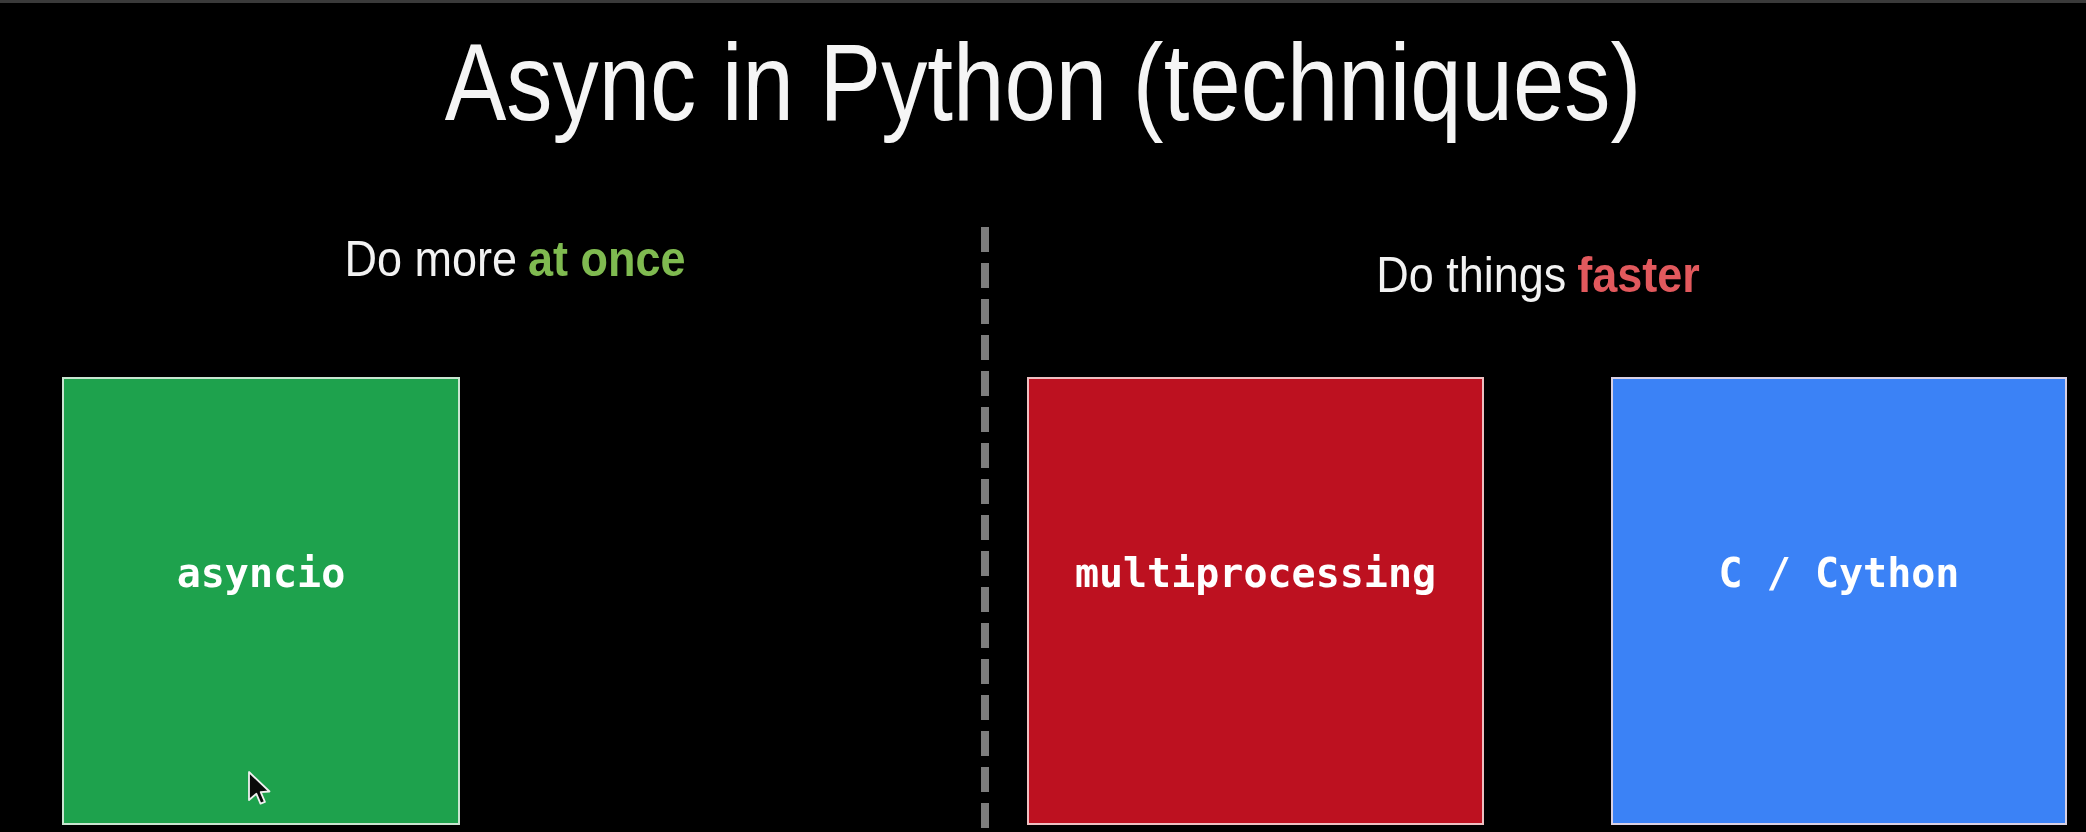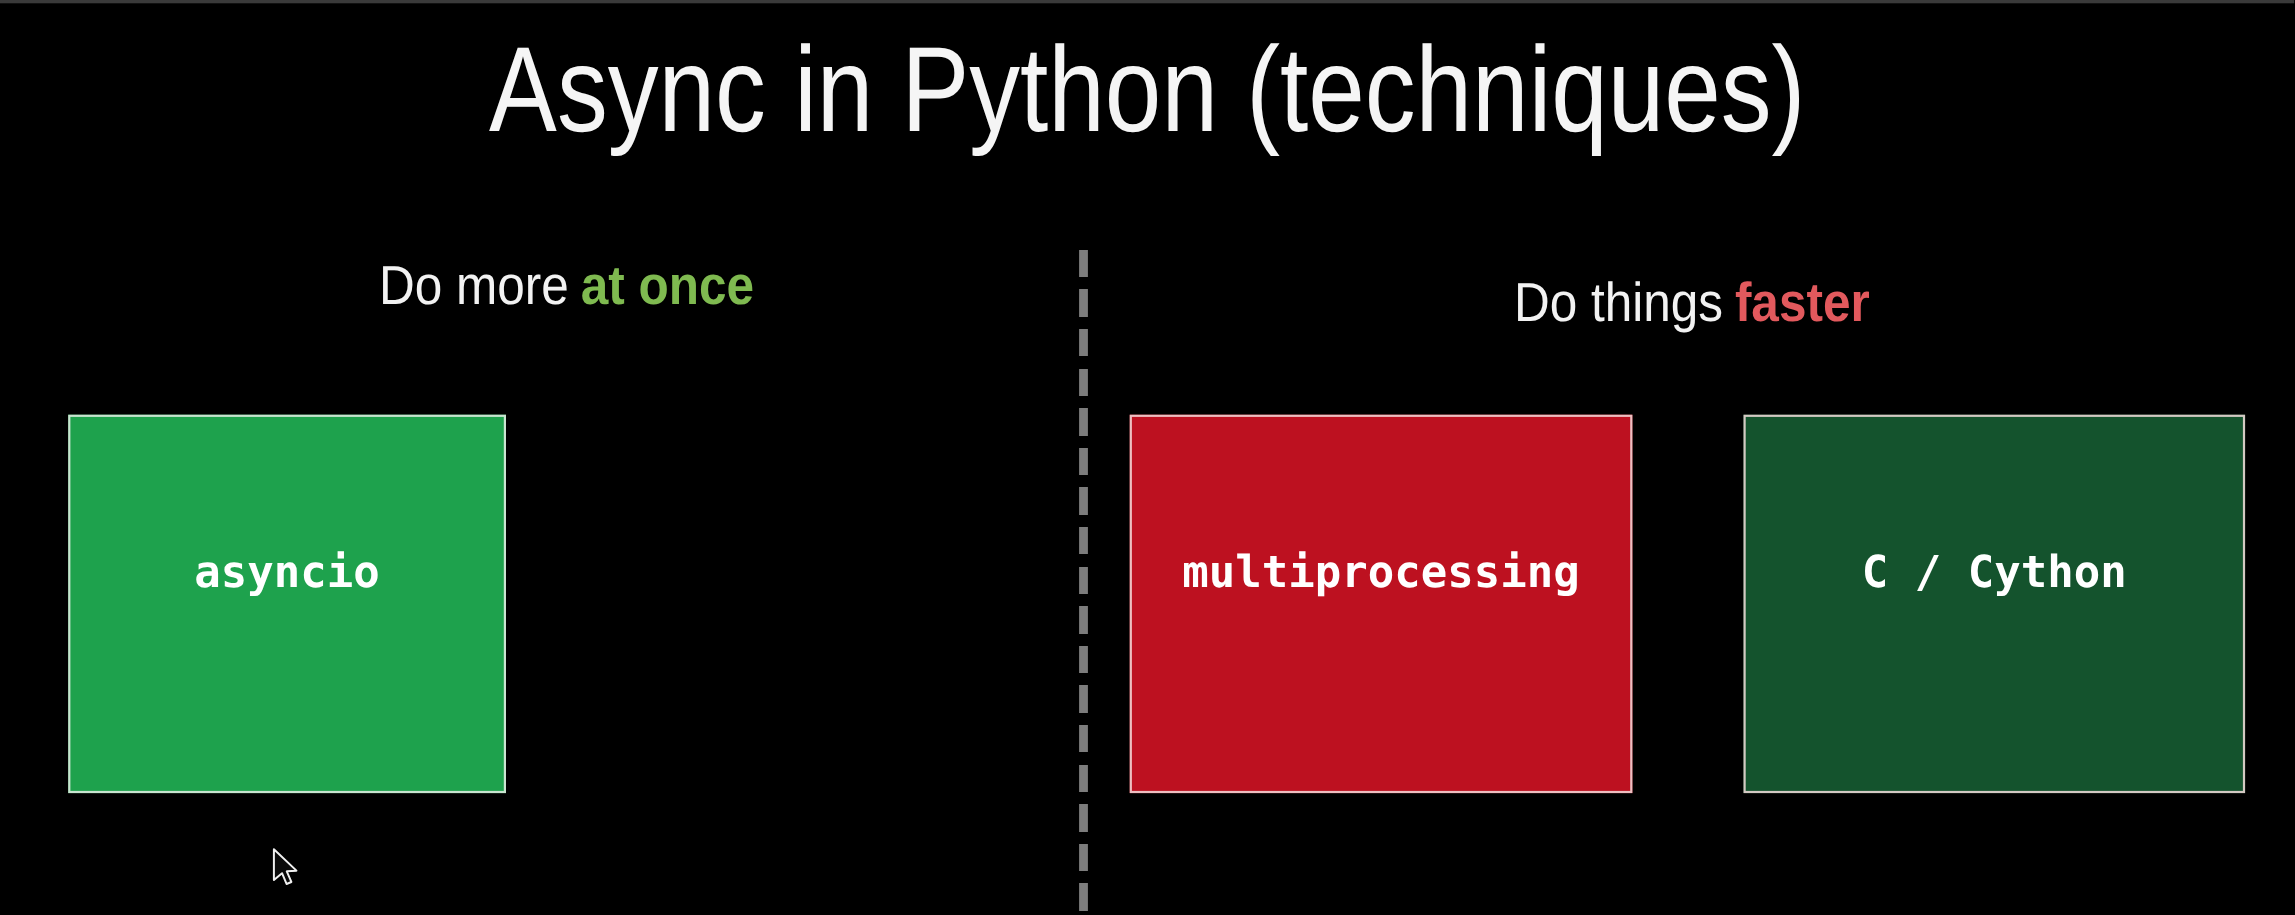--- a/index.html
+++ b/index.html
@@ -34,21 +34,21 @@
     white-space:nowrap;
   }
   #heading-left{left:305px;top:232px;}
   #heading-right{left:1328px;top:248px;}
   .heading-accent{font-weight:700;margin-left:12px;}
   .divider{
     position:absolute;
     left:981px;top:227px;width:8px;height:605px;
   }
   .tech-box{
-    position:absolute;top:377px;height:344px;
+    position:absolute;top:377px;height:448px;
     display:flex;align-items:center;justify-content:center;
     box-sizing:border-box;
   }
   .tech-box .label{
     font-family:"DejaVu Sans Mono", monospace;
     font-weight:700;
     font-size:40px;
     color:#ffffff;
     transform:translateY(-28px);
     white-space:nowrap;
@@ -84,21 +84,21 @@
 
   <div class="tech-box box-green" id="box-asyncio" style="background: rgb(30, 162, 77);">
     <span class="label">asyncio</span>
   </div>
 
 
   <div class="tech-box box-red" id="box-multiprocessing" style="background: rgb(189, 17, 32);">
     <span class="label">multiprocessing</span>
   </div>
 
-  <div class="tech-box box-red" id="box-cython" style="background: #14532d;">
+  <div class="tech-box box-red" id="box-cython" style="background: #3b82f6; margin-left: 26px;">
     <span class="label">C / Cython</span>
   </div>
 
   <svg class="cursor" viewBox="0 0 24 36">
     <path d="M2 2 L2 30 L9.4 23.8 L13.5 33.6 L17.9 31.8 L13.7 22.1 L22.5 21.5 Z" fill="#0a0a0a" stroke="#f0f0f0" stroke-width="1.8" stroke-linejoin="round"></path>
   </svg>
 
 </div>
 
 </body></html>

